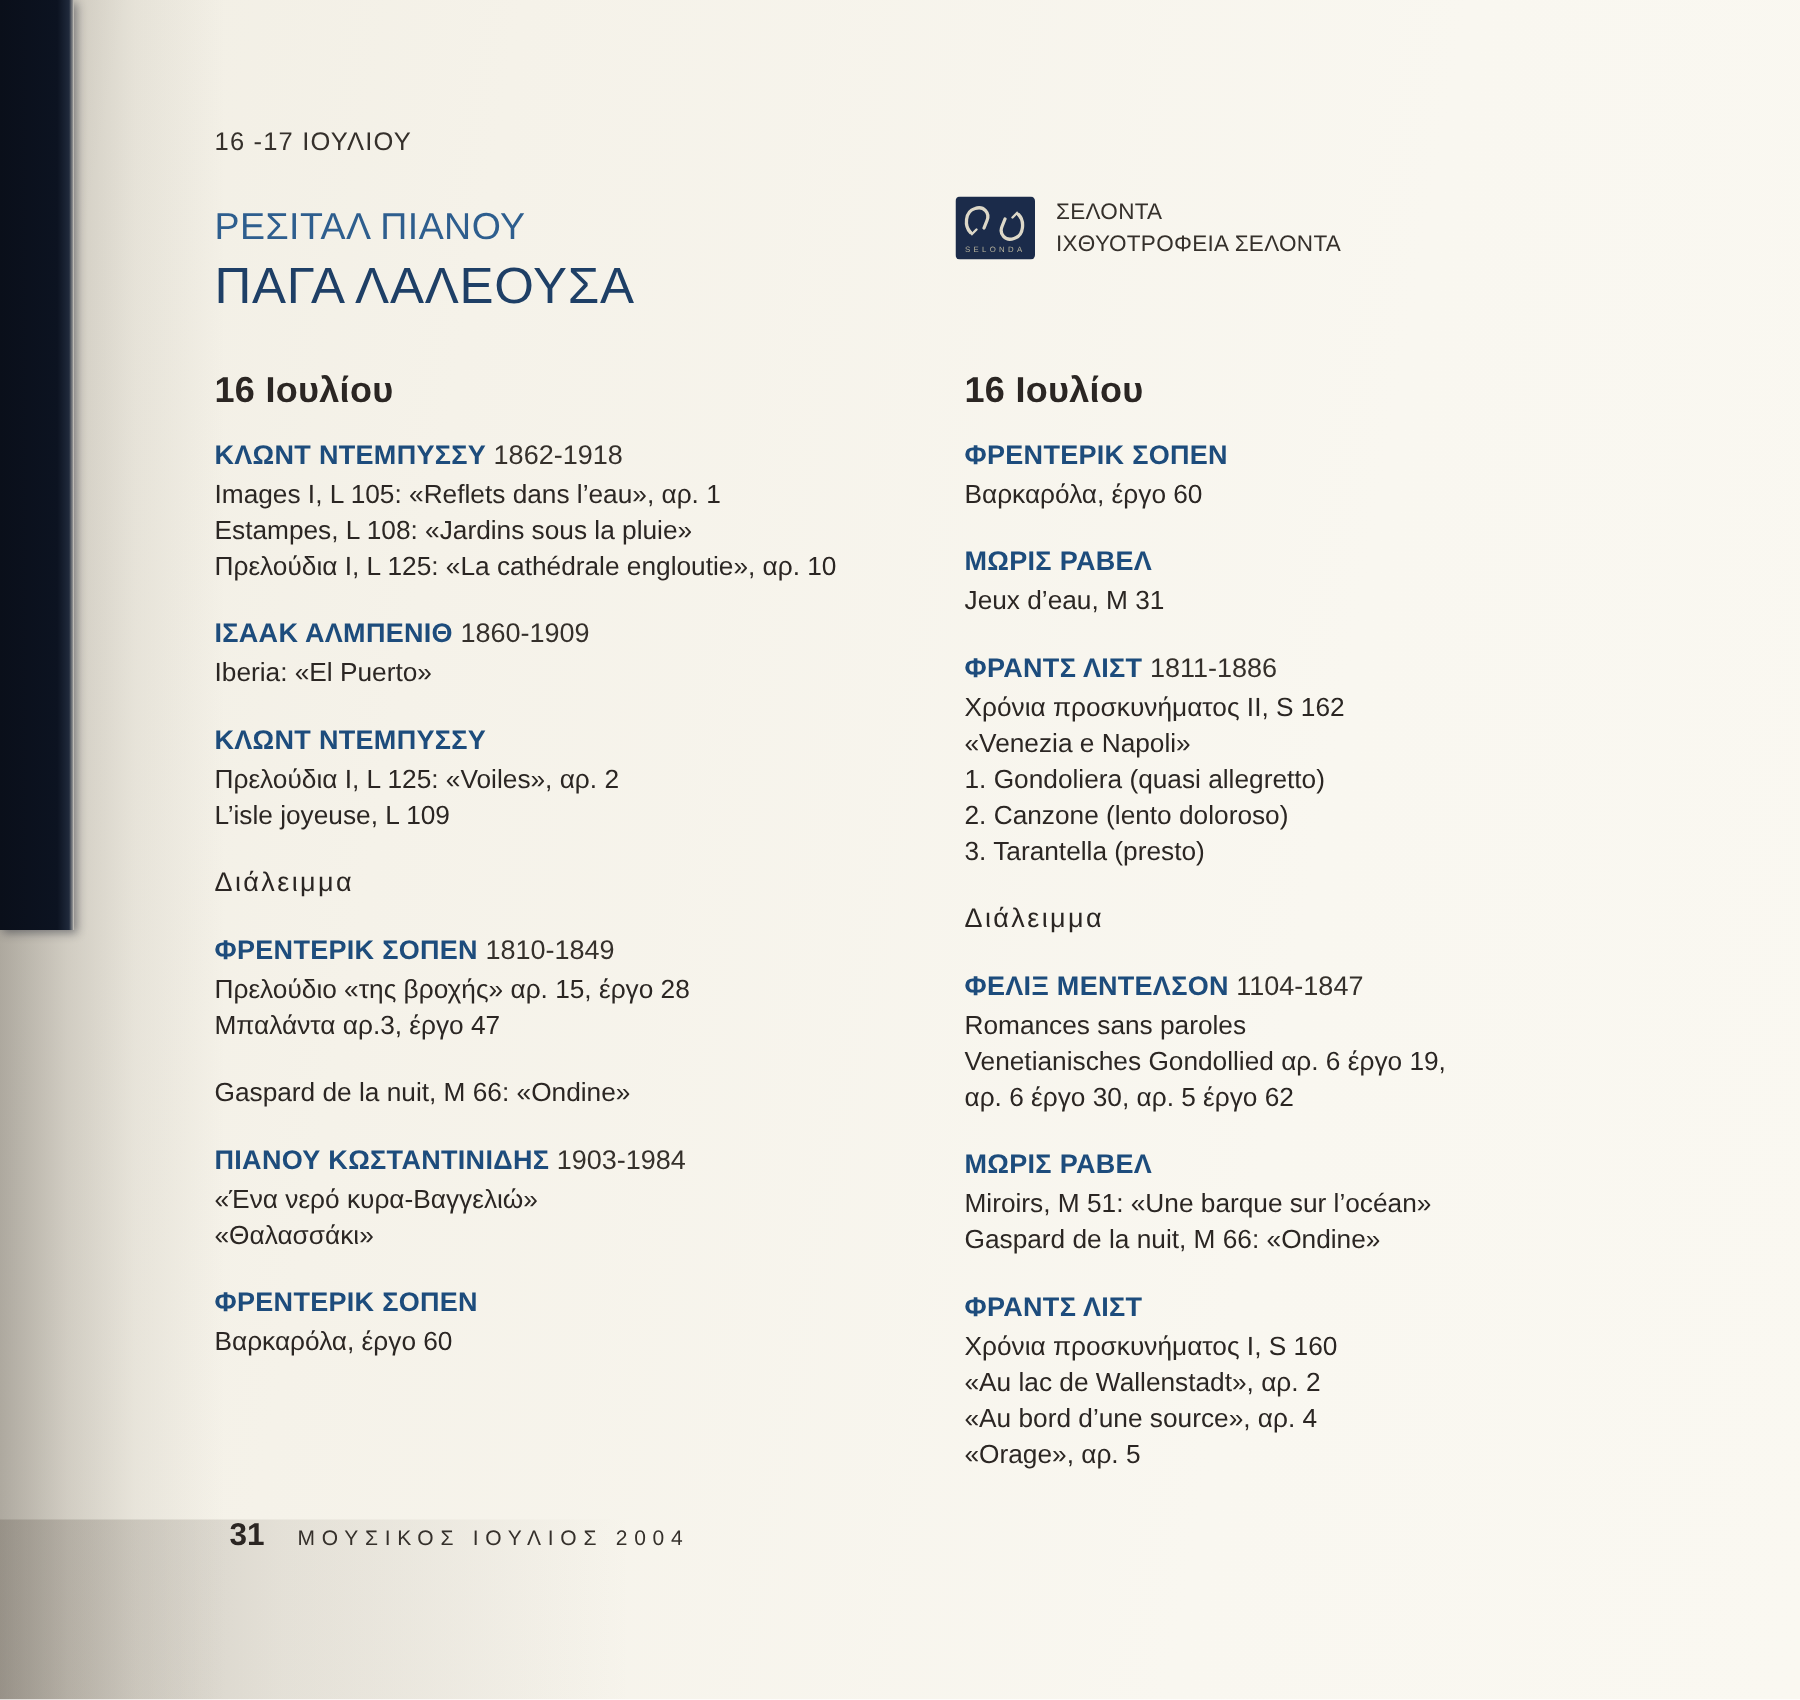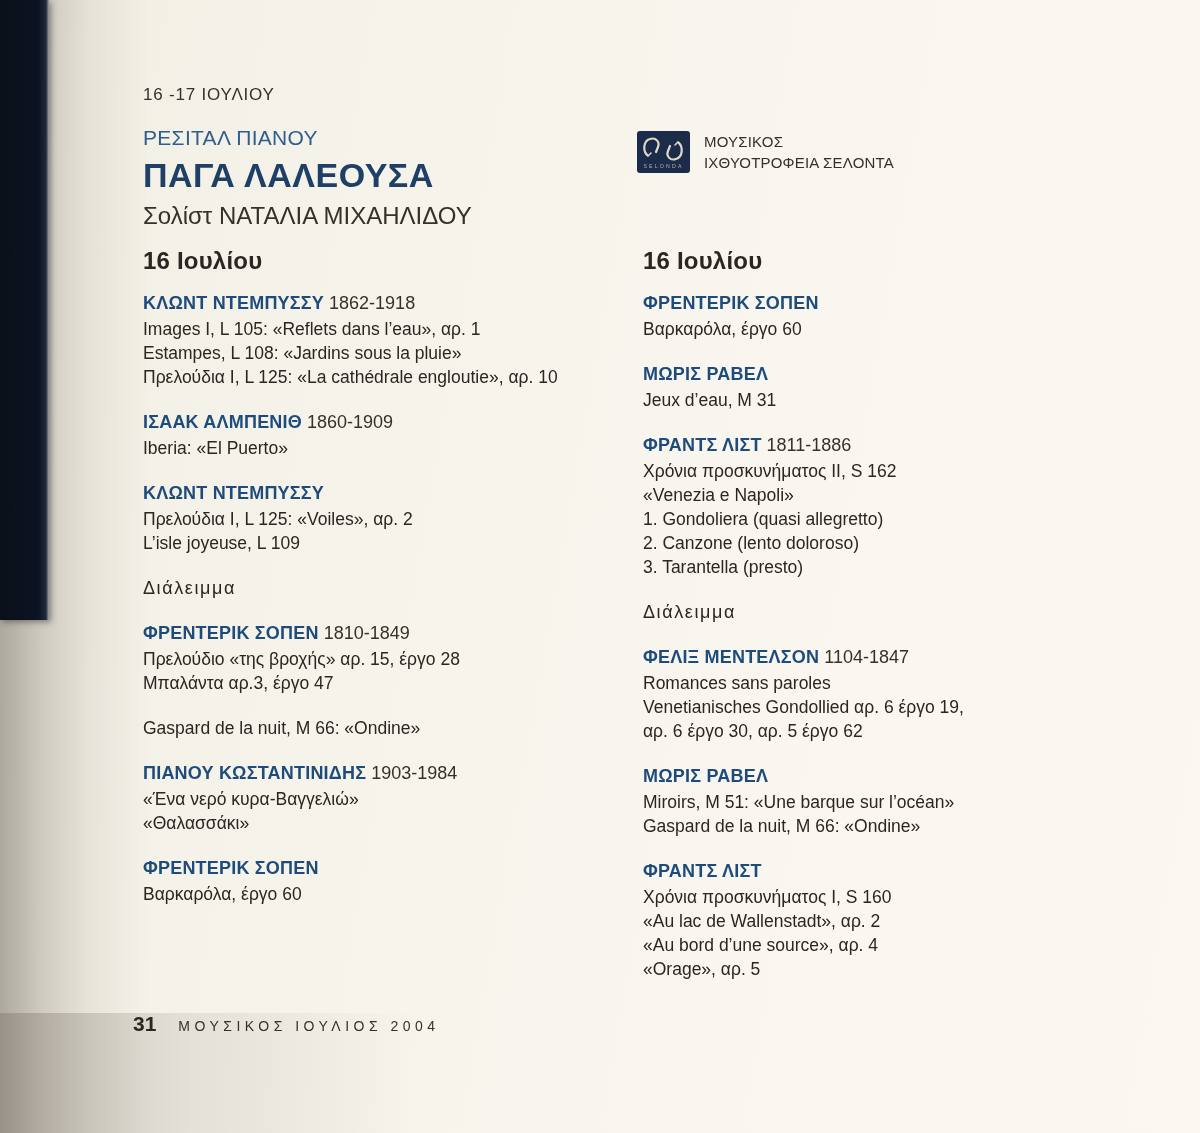--- a/index.html
+++ b/index.html
@@ -57,30 +57,30 @@
     width: 980px;
   }
 
   .date-range {
     font-size: 17px;
     letter-spacing: 0.8px;
     color: var(--ink);
   }
 
   .event-type {
-    margin-top: 21px;
-    font-size: 21px;
+    margin-top: 32px;
+    font-size: 25px;
     letter-spacing: 0.3px;
     color: var(--blue-mid);
   }
 
   .page-title {
     margin-top: 6px;
     font-size: 34px;
-    font-weight: bold;
+    font-weight: normal;
     letter-spacing: 0.5px;
     color: var(--blue-dark);
   }
 
   .soloist {
     margin-top: 7px;
     font-size: 24px;
     color: var(--ink);
   }
 
@@ -145,21 +145,21 @@
     font-size: 18px;
     line-height: 24px;
     letter-spacing: 1.6px;
     color: var(--ink-dark);
     margin: 12px 0 0 0;
   }
 
   
   .footer {
     position: absolute;
-    left: 133px; top: 1012px;
+    left: 153px; top: 1012px;
     display: flex;
     align-items: baseline;
     justify-content: space-between;
   }
   .page-number {
     font-size: 21px;
     font-weight: bold;
     color: var(--ink-dark);
   }
   .publication {
@@ -175,33 +175,32 @@
 <div class="page">
 
   <div class="gutter-shadow"></div>
   <div class="corner-haze"></div>
   <div class="spine-dark"></div>
 
   <div class="content">
     <div class="date-range">16 -17 ΙΟΥΛΙΟΥ</div>
     <div class="event-type">ΡΕΣΙΤΑΛ ΠΙΑΝΟΥ</div>
     <h1 class="page-title">ΠΑΓΑ ΛΑΛΕΟΥΣΑ</h1>
-    <div class="soloist">Σολίστ ΝΑΤΑΛΙΑ ΜΙΧΑΗΛΙΔΟΥ</div>
 
     <div class="sponsor">
       <svg class="sponsor-logo" viewBox="0 0 53 42" xmlns="http://www.w3.org/2000/svg">
         <rect x="0" y="0" width="53" height="42" rx="3" fill="#1b2b4a"></rect>
         <path d="M10 24 C6 20, 6 10, 13 8 C19 6, 23 11, 21 16 L19 21" fill="none" stroke="#ddd8c8" stroke-width="2.2" stroke-linecap="round"></path>
         <path d="M8 21 l3 4 l3 -3" fill="none" stroke="#ddd8c8" stroke-width="1.6" stroke-linecap="round"></path>
         <path d="M42 12 C46 16, 46 26, 39 28 C33 30, 29 25, 31 20 L33 15" fill="none" stroke="#ddd8c8" stroke-width="2.2" stroke-linecap="round"></path>
         <path d="M44 15 l-3 -4 l-3 3" fill="none" stroke="#ddd8c8" stroke-width="1.6" stroke-linecap="round"></path>
         <text x="26.5" y="37" text-anchor="middle" font-size="5.2" letter-spacing="2.2" fill="#b9b49d" font-family="Liberation Sans, sans-serif">SELONDA</text>
       </svg>
       <div class="sponsor-text">
-        <div>ΜΟΥΣΙΚΟΣ</div>
+        <div>ΣΕΛΟΝΤΑ</div>
         <div>ΙΧΘΥΟΤΡΟΦΕΙΑ ΣΕΛΟΝΤΑ</div>
       </div>
     </div>
   </div>
 
   <div class="columns">
     <div class="col">
       <h2 class="col-heading">16 Ιουλίου</h2>
       <div>
           <div class="section">

